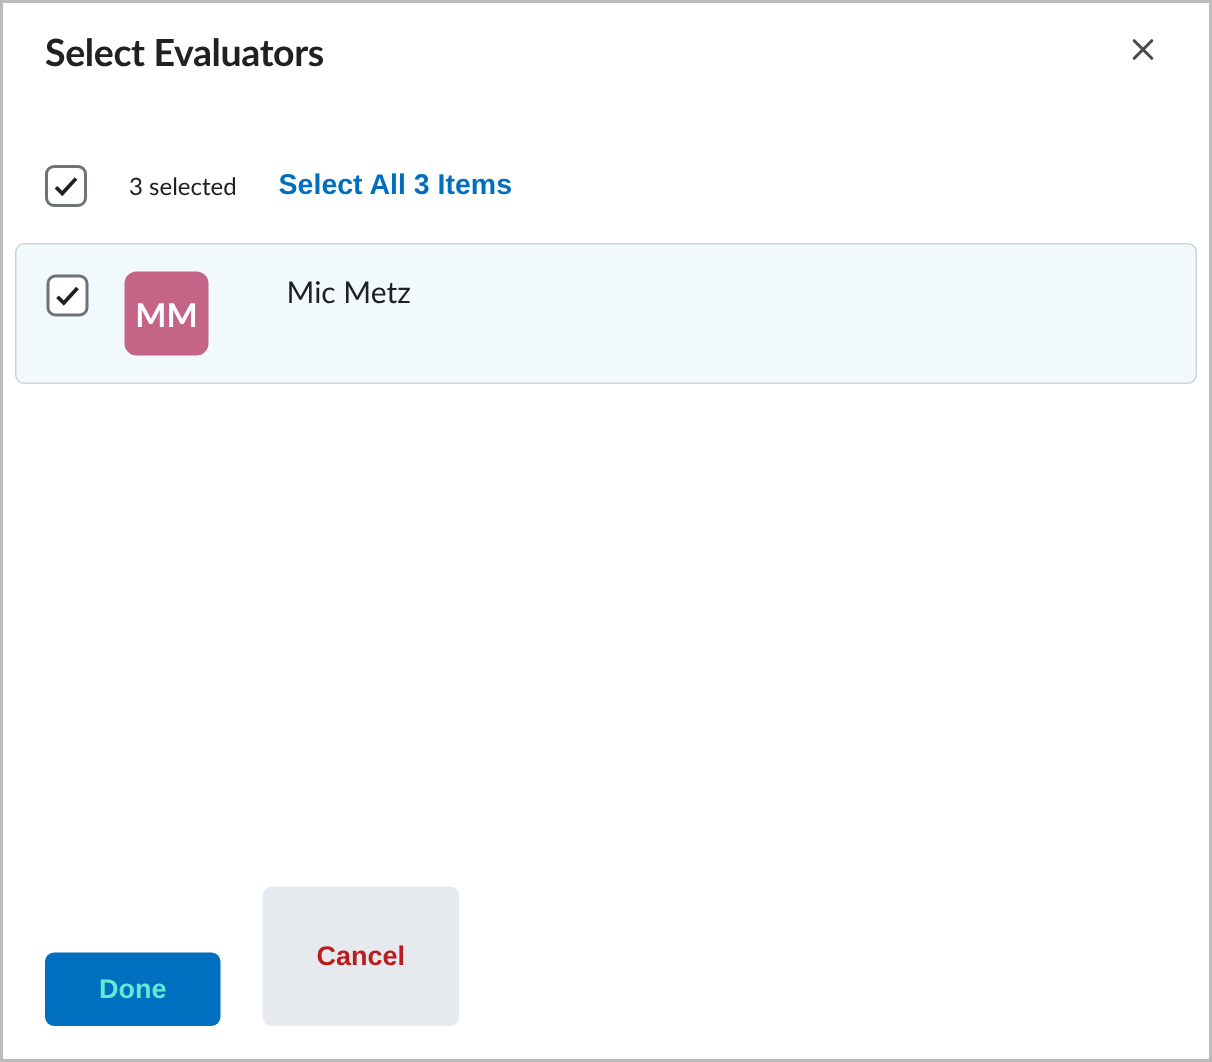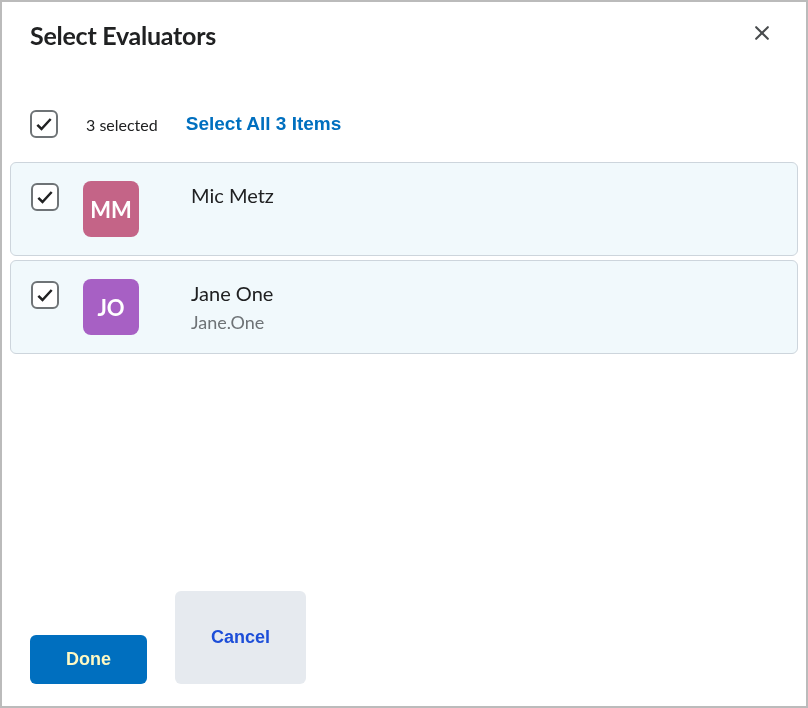--- a/index.html
+++ b/index.html
@@ -149,26 +149,26 @@
     .btn {
       padding: 14px 36px;
       border-radius: 6px;
       font-size: 18px;
       font-weight: 700;
       cursor: pointer;
       border: none;
     }
     .btn-primary {
       background: #006fbf;
-      color: #fef9c3;
+      color: #5eead4;
       margin-top: 44px;
     }
     .btn-secondary {
       background: #e6eaef;
-      color: #1d4ed8;
+      color: #b91c1c;
     }
   </style>
 </head>
 <body>
 
 <div class="dialog">
 
   <div class="dialog-header">
     <h1 class="dialog-title">Select Evaluators</h1>
     <button class="close-btn">
@@ -200,34 +200,20 @@
           </svg>
       </div>
       <div class="avatar" style="background:#c46487">
         <span>MM</span>
       </div>
       <div class="item-text">
         <span class="item-name">Mic Metz</span>
       </div>
     </div>
 
-    <div class="list-item">
-      <div class="checkbox checked">
-        <svg viewBox="0 0 24 24">
-            <polyline points="4 13 9 18 20 6"></polyline>
-          </svg>
-      </div>
-      <div class="avatar" style="background:#a760c4">
-        <span>JO</span>
-      </div>
-      <div class="item-text">
-        <span class="item-name">Jane One</span>
-        <span class="item-sub">Jane.One</span>
-      </div>
-    </div>
 
 
   </div>
 
   <div class="footer">
     <button class="btn btn-primary">Done</button>
     <button class="btn btn-secondary">Cancel</button>
   </div>
 
 </div>

